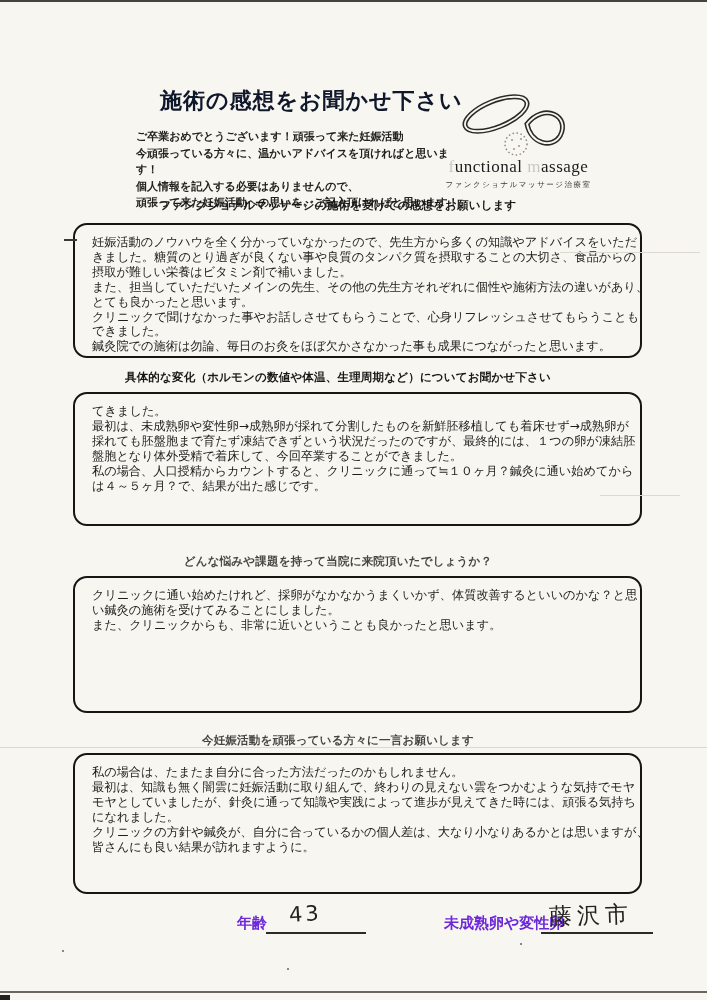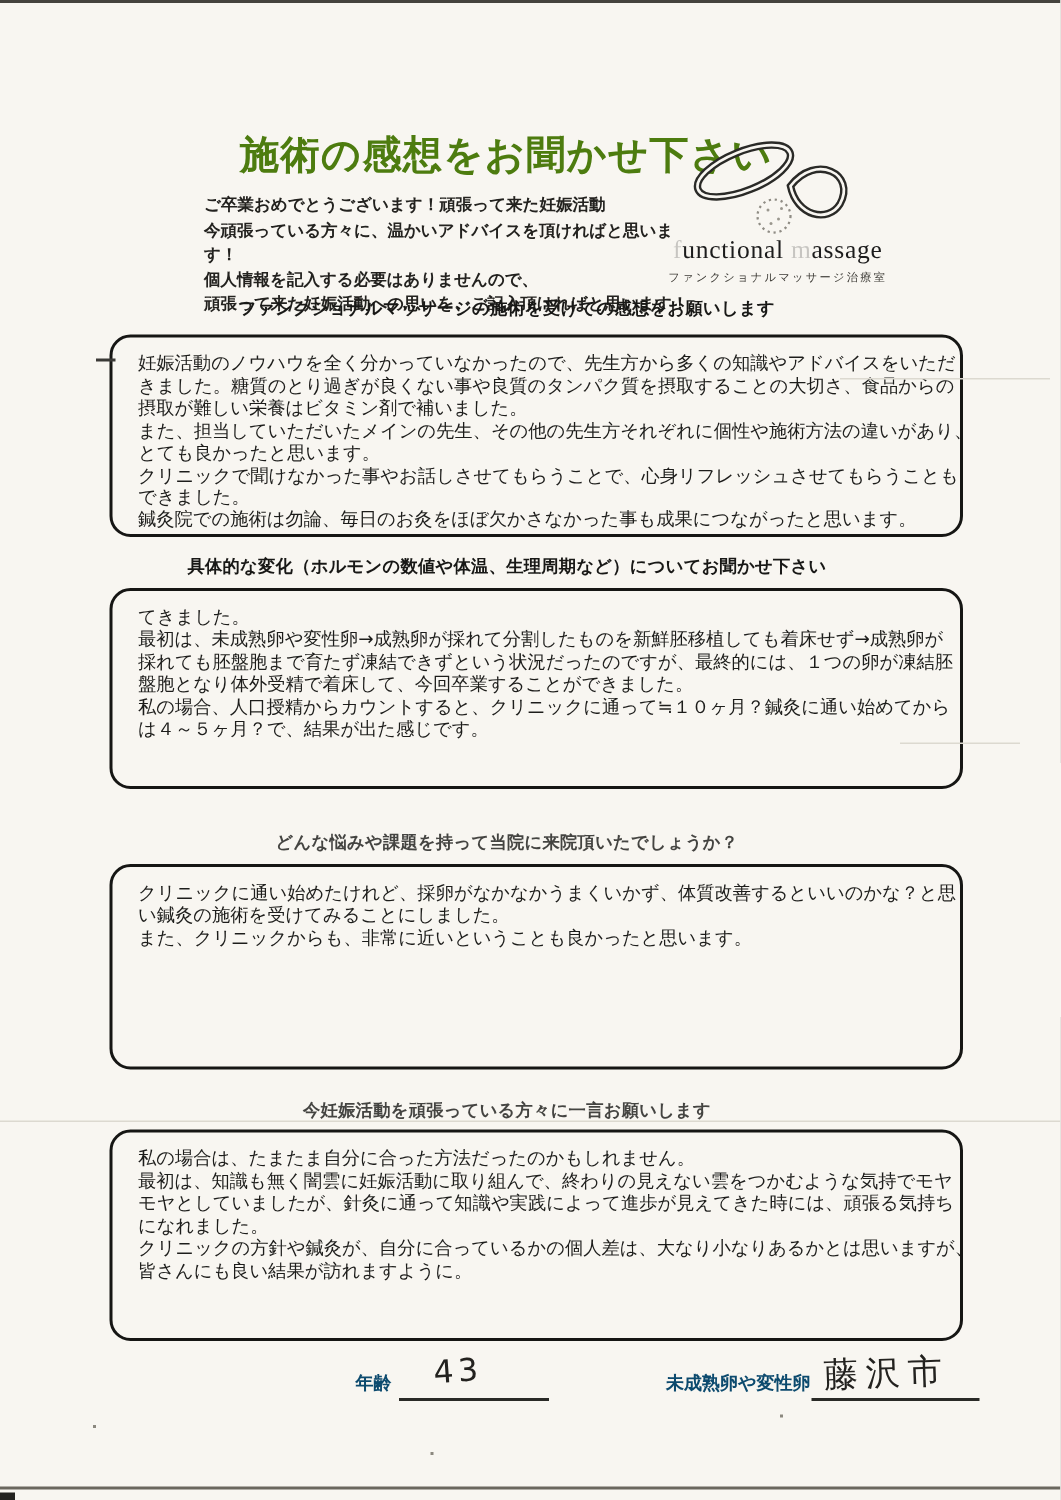--- a/index.html
+++ b/index.html
@@ -6,21 +6,21 @@
   .page{
     position:relative;width:707px;height:1000px;margin:0 auto;
     background:#f8f6f1;overflow:hidden;
     font-family:"DejaVu Sans","Liberation Sans",sans-serif;color:#1f1f1f;
   }
   .edge-top{position:absolute;top:0;left:0;width:707px;height:2px;background:#45433e;}
   .edge-bottom{position:absolute;top:991px;left:0;width:707px;height:2px;background:#6a675e;}
   .edge-bottom-chip{position:absolute;top:995px;left:0;width:10px;height:5px;background:#23221f;}
   .doc-title{
     position:absolute;left:160px;top:86px;width:390px;
-    font-size:26px;font-weight:bold;letter-spacing:1px;color:#4d7c0f;
+    font-size:22px;font-weight:bold;letter-spacing:1px;color:#0f172a;
   }
   .intro{
     position:absolute;left:136px;top:129px;width:330px;
     font-size:11px;font-weight:bold;line-height:16.5px;color:#23221f;
   }
   .logo{position:absolute;left:436px;top:88px;width:165px;text-align:center;}
   .logo-mark{display:block;margin:0 auto;}
   .logo-en{
     font-family:"Liberation Serif","DejaVu Serif",serif;
     font-size:17px;color:#1c1c1c;letter-spacing:.5px;line-height:18px;margin-top:-4px;
@@ -31,21 +31,21 @@
     position:absolute;left:78px;width:520px;
     font-size:11.5px;font-weight:bold;color:#181816;letter-spacing:.2px;text-align:center;
   }
   .sec-heading.rough{opacity:.8;filter:blur(.25px);}
   .answer-box{
     position:absolute;left:73px;width:569px;
     border:2px solid #161614;border-radius:14px;background:transparent;
     box-sizing:border-box;padding:10px 5px 0 17px;
   }
   .answer-box .ln{font-size:12.2px;line-height:14.9px;white-space:nowrap;color:#1d1d1b;}
-  .footer-label{position:absolute;font-size:12px;font-weight:bold;color:#0c4a6e;}
+  .footer-label{position:absolute;font-size:15px;font-weight:bold;color:#6d28d9;}
   .hand{position:absolute;font-size:21px;color:#23221f;letter-spacing:3px;}
   .uline{position:absolute;height:2px;background:#2a2a27;}
   .artifact{position:absolute;background:#dcd9d0;}
   .dash-artifact{position:absolute;background:#3a3936;}
   .speck{position:absolute;background:#8b887f;width:2px;height:2px;}
 </style>
 </head>
 <body>
 
 <div class="page">

